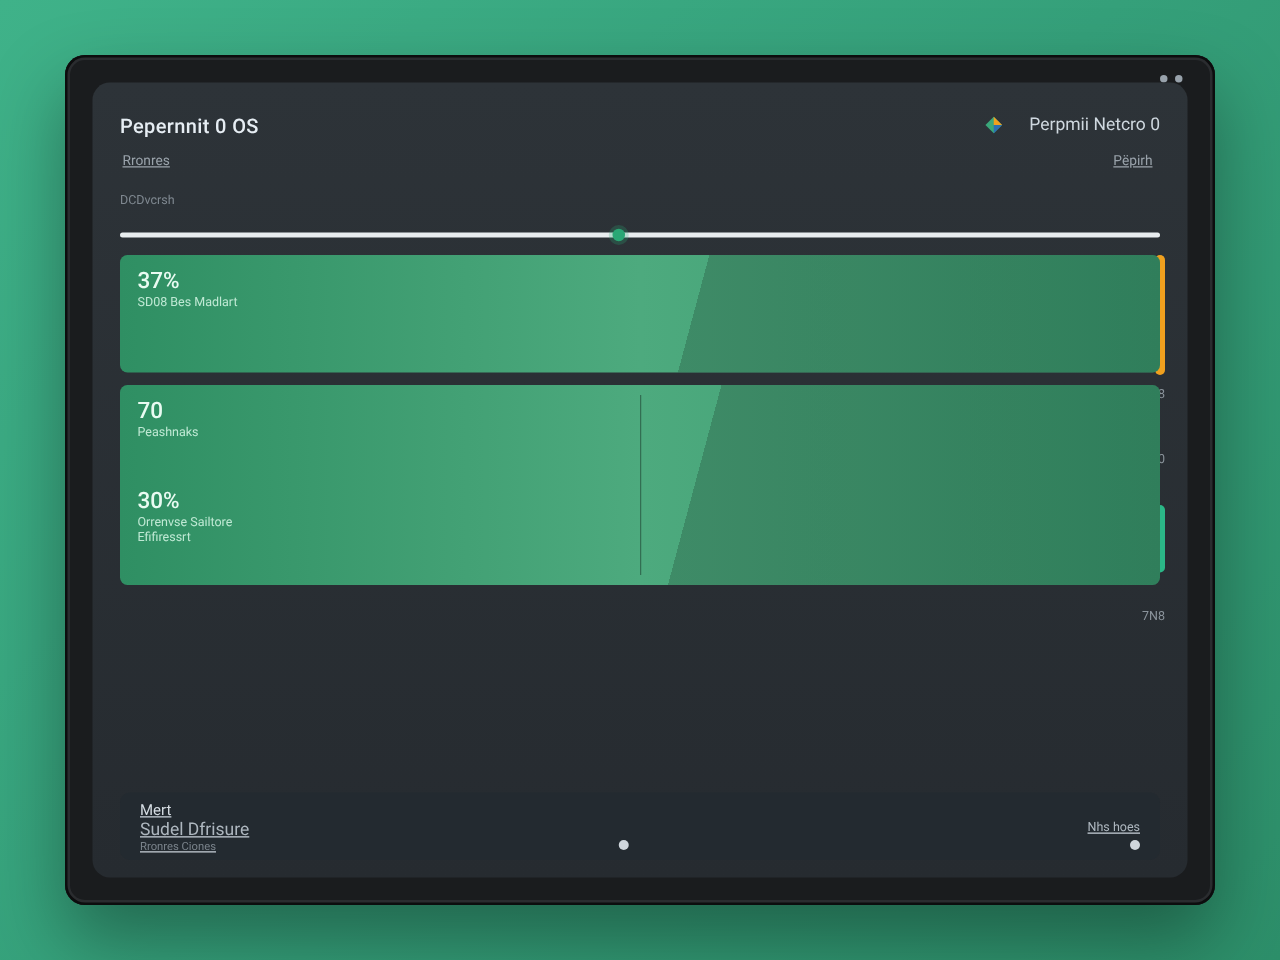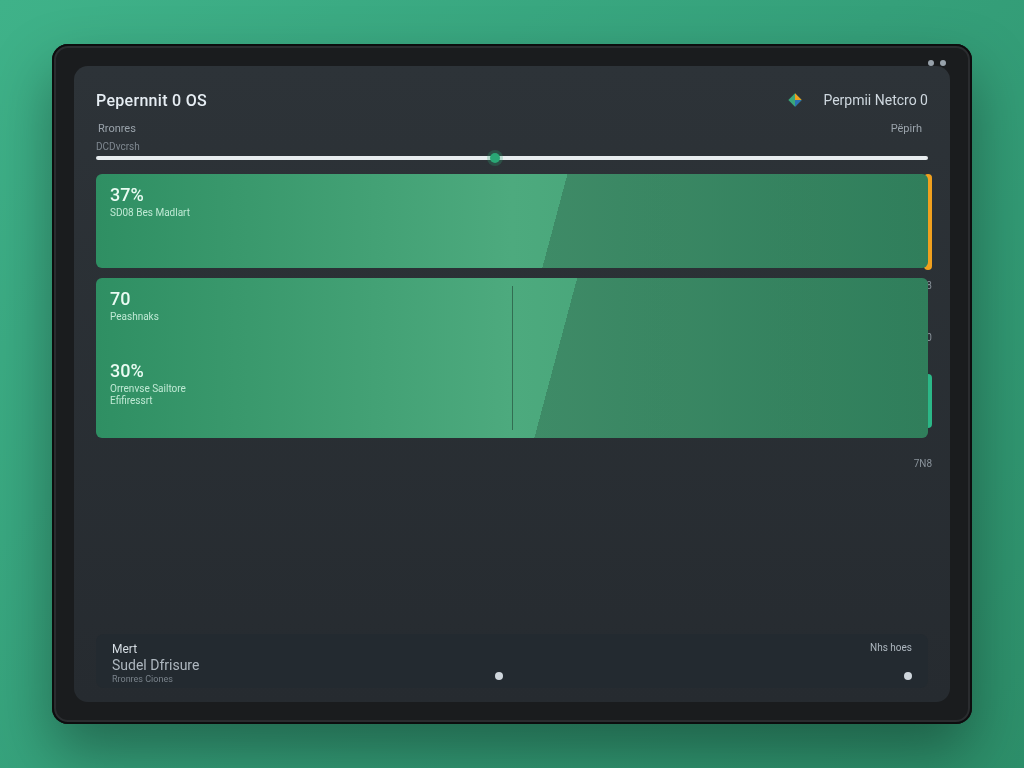--- a/index.html
+++ b/index.html
@@ -26,26 +26,26 @@
     display: flex; flex-direction: column;
     color: #c9d1d9;
   }
   .topbar { display: flex; align-items: center; justify-content: space-between; height: 28px; margin-bottom: 8px; }
   .title { font-size: 16px; font-weight: 500; color: #e6edf3; letter-spacing: .3px; }
   .brand { display: flex; align-items: center; gap: 20px; font-size: 14px; color: #cfd8df; }
   .brand-icon { width: 16px; height: 16px; }
   .dots { position: absolute; top: 16px; right: 26px; display: flex; gap: 6px; }
   .dot { width: 6px; height: 6px; border-radius: 50%; background: #98a2ab; }
   .chart-wrap { position: relative; height: 160px; margin-top: 2px; }
-  .chart-labels { display: flex; justify-content: space-between; padding: 0 6px 0 2px; font-size: 11px; color: #9aa3ab; margin-bottom: 0; }
+  .chart-labels { display: flex; justify-content: space-between; padding: 0 6px 0 2px; font-size: 11px; color: #9aa3ab; margin-bottom: 14px; text-decoration: underline; }
   .area-chart { width: 100%; height: 140px; display: block; }
   .end-dot { fill: #e9f1f5; }
   .end-label { font-size: 11px; fill: #8f99a1; }
   .slider-row { margin-top: 6px; }
-  .slider-label { font-size: 10px; color: #7f8890; margin-bottom: 4px; }
+  .slider-label { font-size: 10px; color: #7f8890; margin-bottom: 20px; }
   .slider-track {
     position: relative; height: 4px; width: 100%;
     background: #e8edef; border-radius: 3px;
   }
   .slider-thumb {
     position: absolute; top: 50%; transform: translate(-50%,-50%);
     width: 10px; height: 10px; border-radius: 50%;
     background: #2aa775; box-shadow: 0 0 0 3px rgba(42,167,117,.25);
   }
   .panels { margin-top: 14px; position: relative; flex: 1; display: flex; flex-direction: column; gap: 10px; }
@@ -74,23 +74,24 @@
   }
   .side-ticks {
     position: absolute; right: -4px; top: 0; bottom: 0; width: 60px;
     pointer-events: none;
   }
   .tick { position: absolute; right: 0; font-size: 10px; color: #8a939b; text-align: right; width: 54px; }
   .vbar { position: absolute; right: 0; width: 8px; border-radius: 4px; }
   .footer {
     margin-top: 8px; height: 54px;
     background: #232a30; border-radius: 8px;
-    display: flex; justify-content: space-between;
+    display: flex; align-items: center; justify-content: space-between;
     padding: 8px 16px 6px 16px;
     position: relative;
+    text-decoration: underline;
   }
   .footer-left { display: flex; flex-direction: column; gap: 1px; }
   .f1 { font-size: 12px; color: #d6dde3; }
   .f2 { font-size: 14px; color: #aeb7bf; }
   .f3 { font-size: 9px;  color: #7a838b; }
   .footer-right { font-size: 10px; color: #aeb7bf; }
   .footer-dot {
     position: absolute; bottom: 8px; width: 8px; height: 8px; border-radius: 50%;
     background: #cfd6dc;
   }

